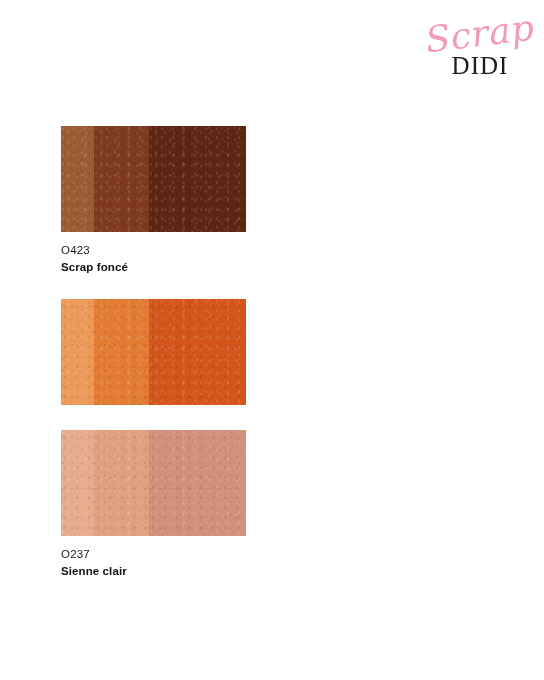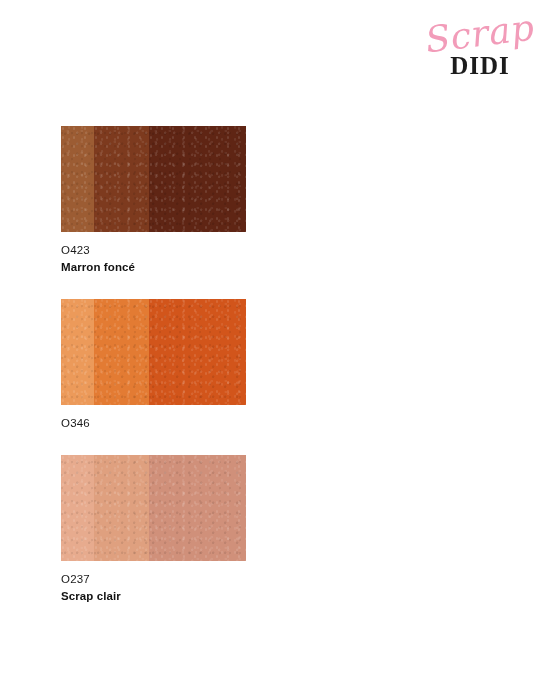--- a/index.html
+++ b/index.html
@@ -40,21 +40,21 @@
     transform-origin: 50% 50%;
     white-space: nowrap;
   }
   .brand-serif {
     position: absolute;
     top: 38px;
     left: 0;
     width: 112px;
     text-align: center;
     font-family: "Liberation Serif", serif;
-    font-weight: 700;
+    font-weight: 400;
     font-size: 25px;
     line-height: 28px;
     letter-spacing: 1px;
     color: #1c1c1c;
     white-space: nowrap;
   }
 
   
   .swatch-grid {
     position: absolute;
@@ -131,43 +131,42 @@
 <div class="swatch-grid">
 
   <div class="swatch-row">
     <div class="swatch-card">
       <div class="swatch-bands">
         <div class="band band-1" style="background-color: rgb(156, 92, 51);"></div>
         <div class="band band-2" style="background-color: rgb(125, 58, 30);"></div>
         <div class="band band-3" style="background-color: rgb(95, 37, 20);"></div>
       </div>
       <div class="swatch-code">O423</div>
-      <div class="swatch-name">Marron foncé</div>
+      <div class="swatch-name">Scrap foncé</div>
     </div>
 
   </div>
 
   <div class="swatch-row">
 
     <div class="swatch-card">
       <div class="swatch-bands">
         <div class="band band-1" style="background-color: rgb(236, 154, 90);"></div>
         <div class="band band-2" style="background-color: rgb(227, 123, 51);"></div>
         <div class="band band-3" style="background-color: rgb(210, 85, 27);"></div>
       </div>
-      <div class="swatch-code">O346</div>
     </div>
   </div>
 
   <div class="swatch-row">
     <div class="swatch-card">
       <div class="swatch-bands">
         <div class="band band-1" style="background-color: rgb(231, 171, 142);"></div>
         <div class="band band-2" style="background-color: rgb(223, 160, 127);"></div>
         <div class="band band-3" style="background-color: rgb(208, 144, 122);"></div>
       </div>
       <div class="swatch-code">O237</div>
-      <div class="swatch-name">Scrap clair</div>
+      <div class="swatch-name">Sienne clair</div>
     </div>
 
   </div>
 
 </div>
 
 </body></html>

